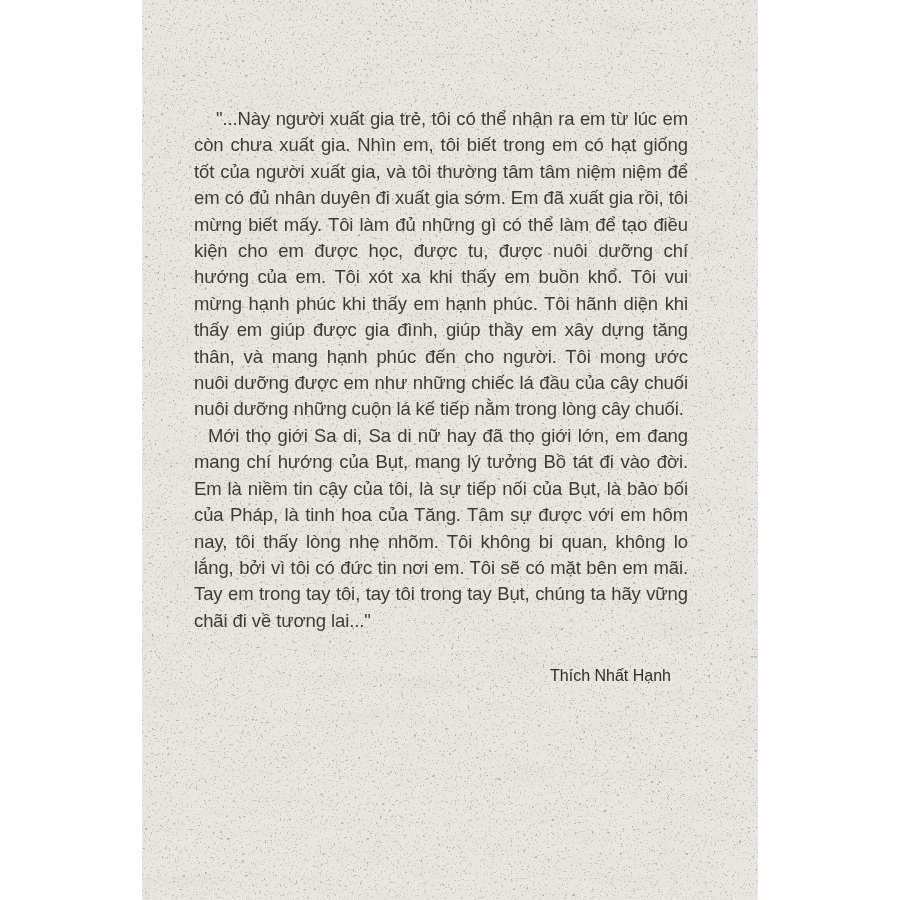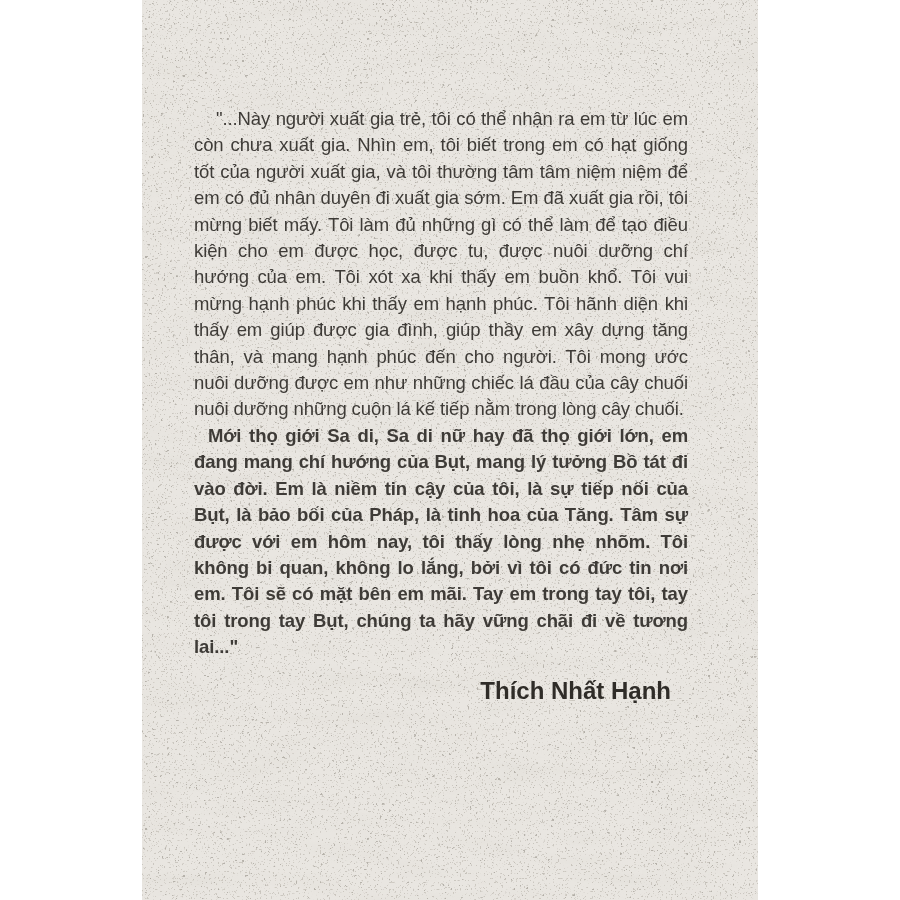--- a/index.html
+++ b/index.html
@@ -44,27 +44,27 @@
     color: #3e3b37;
     font-size: 18.5px;
     line-height: 26.4px;
     letter-spacing: -0.1px;
     text-align: justify;
   }
   .quote-block p {
     margin: 0;
   }
   .quote-paragraph-1 { text-indent: 22px; }
-  .quote-paragraph-2 { text-indent: 14px; font-weight: bold; }
+  .quote-paragraph-2 { text-indent: 14px; }
   .author-signature {
-    margin-top: 17px;
+    margin-top: 29px;
     padding-right: 17px;
     text-align: right;
-    font-weight: bold;
-    font-size: 24px;
+    font-weight: normal;
+    font-size: 16px;
     letter-spacing: 0;
     color: #2f2c28;
   }
 </style>
 </head>
 <body>
 
 <div class="stage">
   <div class="book-page">
 

